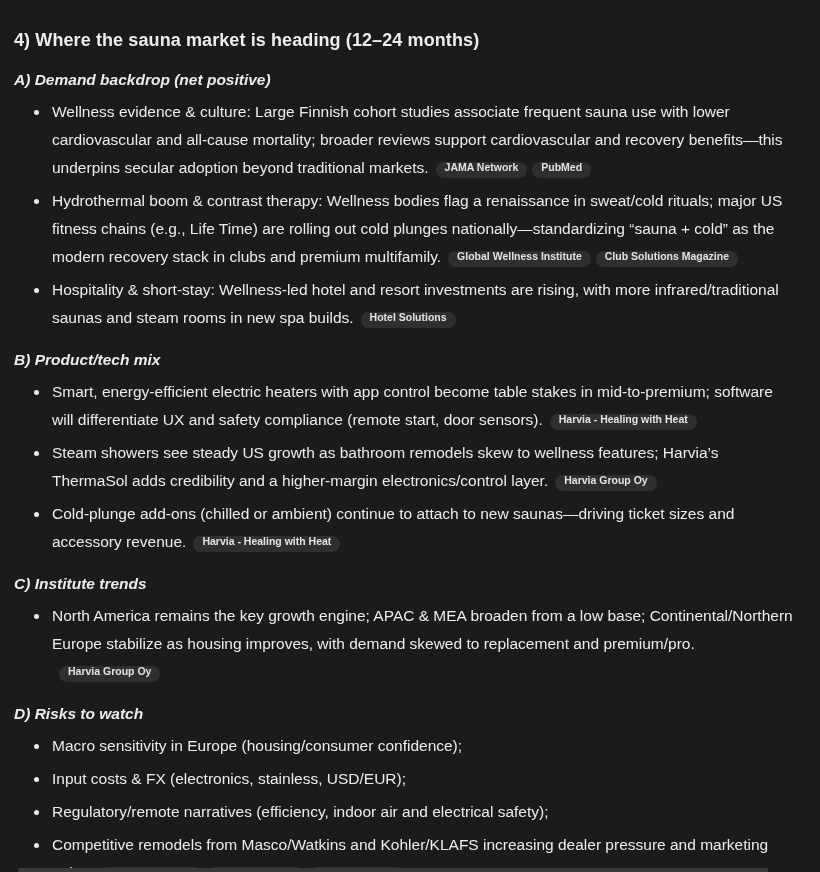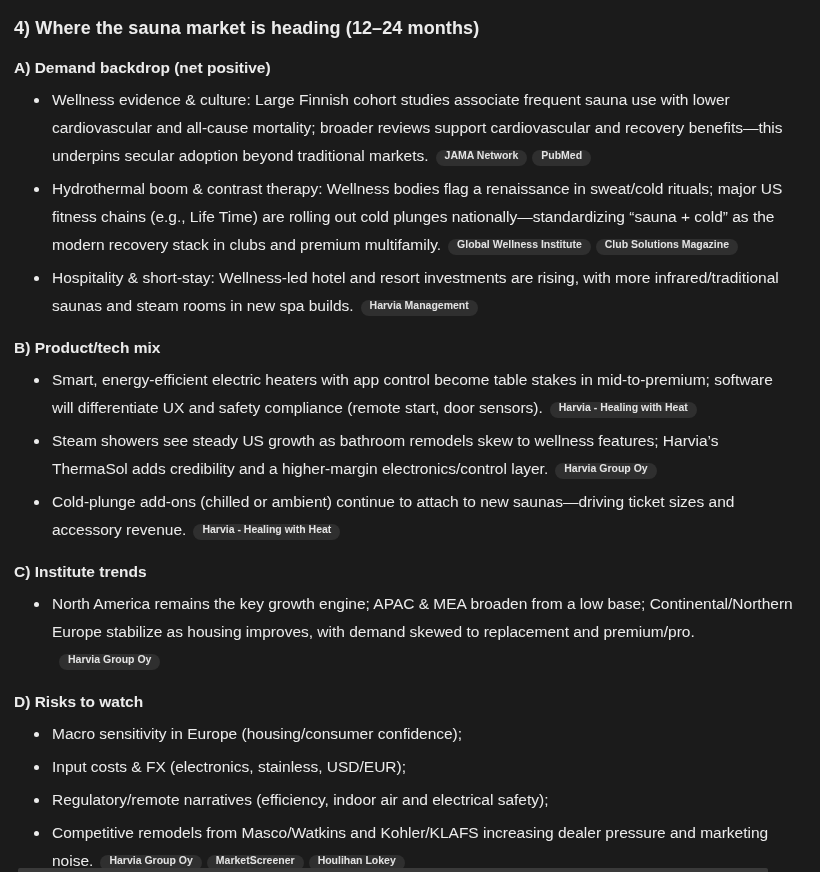--- a/index.html
+++ b/index.html
@@ -15,25 +15,25 @@
     width:820px;height:872px;position:relative;overflow:hidden;
     background:var(--bg);
     color:var(--text);
     font-family:"Liberation Sans","DejaVu Sans",sans-serif;
     font-size:15.5px;
     -webkit-font-smoothing:antialiased;
   }
   .doc{padding:1px 16px 0 14px;}
   h1.page-title{
     font-size:18px;font-weight:700;letter-spacing:.1px;
-    margin:15px 0 13px;line-height:24px;
+    margin:27px 0 13px;line-height:24px;
   }
   h2.section-heading{
     font-size:15.5px;font-weight:700;
-    margin:17px 0 8px;line-height:21px;
+    margin:17px 0 8px;line-height:21px;font-style:italic;
   }
   ul.bullet-list{
     list-style:none;margin:0 0 13px;padding:0 8px 0 38px;
   }
   li.bullet-item{
     position:relative;line-height:28px;margin:3px 0 5px;
   }
   .bullet-marker{
     position:absolute;left:-18px;top:11.5px;
     width:5px;height:5px;border-radius:50%;background:var(--text);
@@ -56,21 +56,21 @@
 <body>
 
 <div class="doc">
   <h1 class="page-title">4) Where the sauna market is heading (12–24 months)</h1>
   <div id="sections">
       <section>
         <h2 class="section-heading">A) Demand backdrop (net positive)</h2>
         <ul class="bullet-list">
           <li class="bullet-item"><span class="bullet-marker"></span><span class="b">Wellness evidence &amp; culture:</span><span class=""> Large Finnish cohort studies associate frequent sauna use with lower cardiovascular and all-cause mortality; broader reviews support cardiovascular and recovery benefits—this underpins secular adoption beyond traditional markets.</span><span class="pill">JAMA Network</span><span class="pill">PubMed</span></li>
           <li class="bullet-item"><span class="bullet-marker"></span><span class="b">Hydrothermal boom &amp; contrast therapy:</span><span class=""> Wellness bodies flag a renaissance in sweat/cold rituals; major US fitness chains (e.g., </span><span class="b">Life Time</span><span class="">) are rolling out cold plunges nationally—standardizing “sauna + cold” as the modern recovery stack in clubs and premium multifamily.</span><span class="pill">Global Wellness Institute</span><span class="pill">Club Solutions Magazine</span></li>
-          <li class="bullet-item"><span class="bullet-marker"></span><span class="b">Hospitality &amp; short-stay:</span><span class=""> Wellness-led hotel and resort investments are rising, with more infrared/traditional saunas and steam rooms in new spa builds.</span><span class="pill">Harvia Management</span></li>
+          <li class="bullet-item"><span class="bullet-marker"></span><span class="b">Hospitality &amp; short-stay:</span><span class=""> Wellness-led hotel and resort investments are rising, with more infrared/traditional saunas and steam rooms in new spa builds.</span><span class="pill">Hotel Solutions</span></li>
         </ul>
       </section>
       <section>
         <h2 class="section-heading">B) Product/tech mix</h2>
         <ul class="bullet-list">
           <li class="bullet-item"><span class="bullet-marker"></span><span class="b">Smart, energy-efficient electric heaters</span><span class=""> with app control become table stakes in mid-to-premium; software will differentiate UX and safety compliance (remote start, door sensors).</span><span class="pill">Harvia - Healing with Heat</span></li>
           <li class="bullet-item"><span class="bullet-marker"></span><span class="b">Steam showers</span><span class=""> see steady US growth as bathroom remodels skew to wellness features; Harvia’s ThermaSol adds credibility and a higher-margin electronics/control layer.</span><span class="pill">Harvia Group Oy</span></li>
           <li class="bullet-item"><span class="bullet-marker"></span><span class="b">Cold-plunge add-ons</span><span class=""> (chilled or ambient) continue to attach to new saunas—driving ticket sizes and accessory revenue.</span><span class="pill">Harvia - Healing with Heat</span></li>
         </ul>
       </section>

